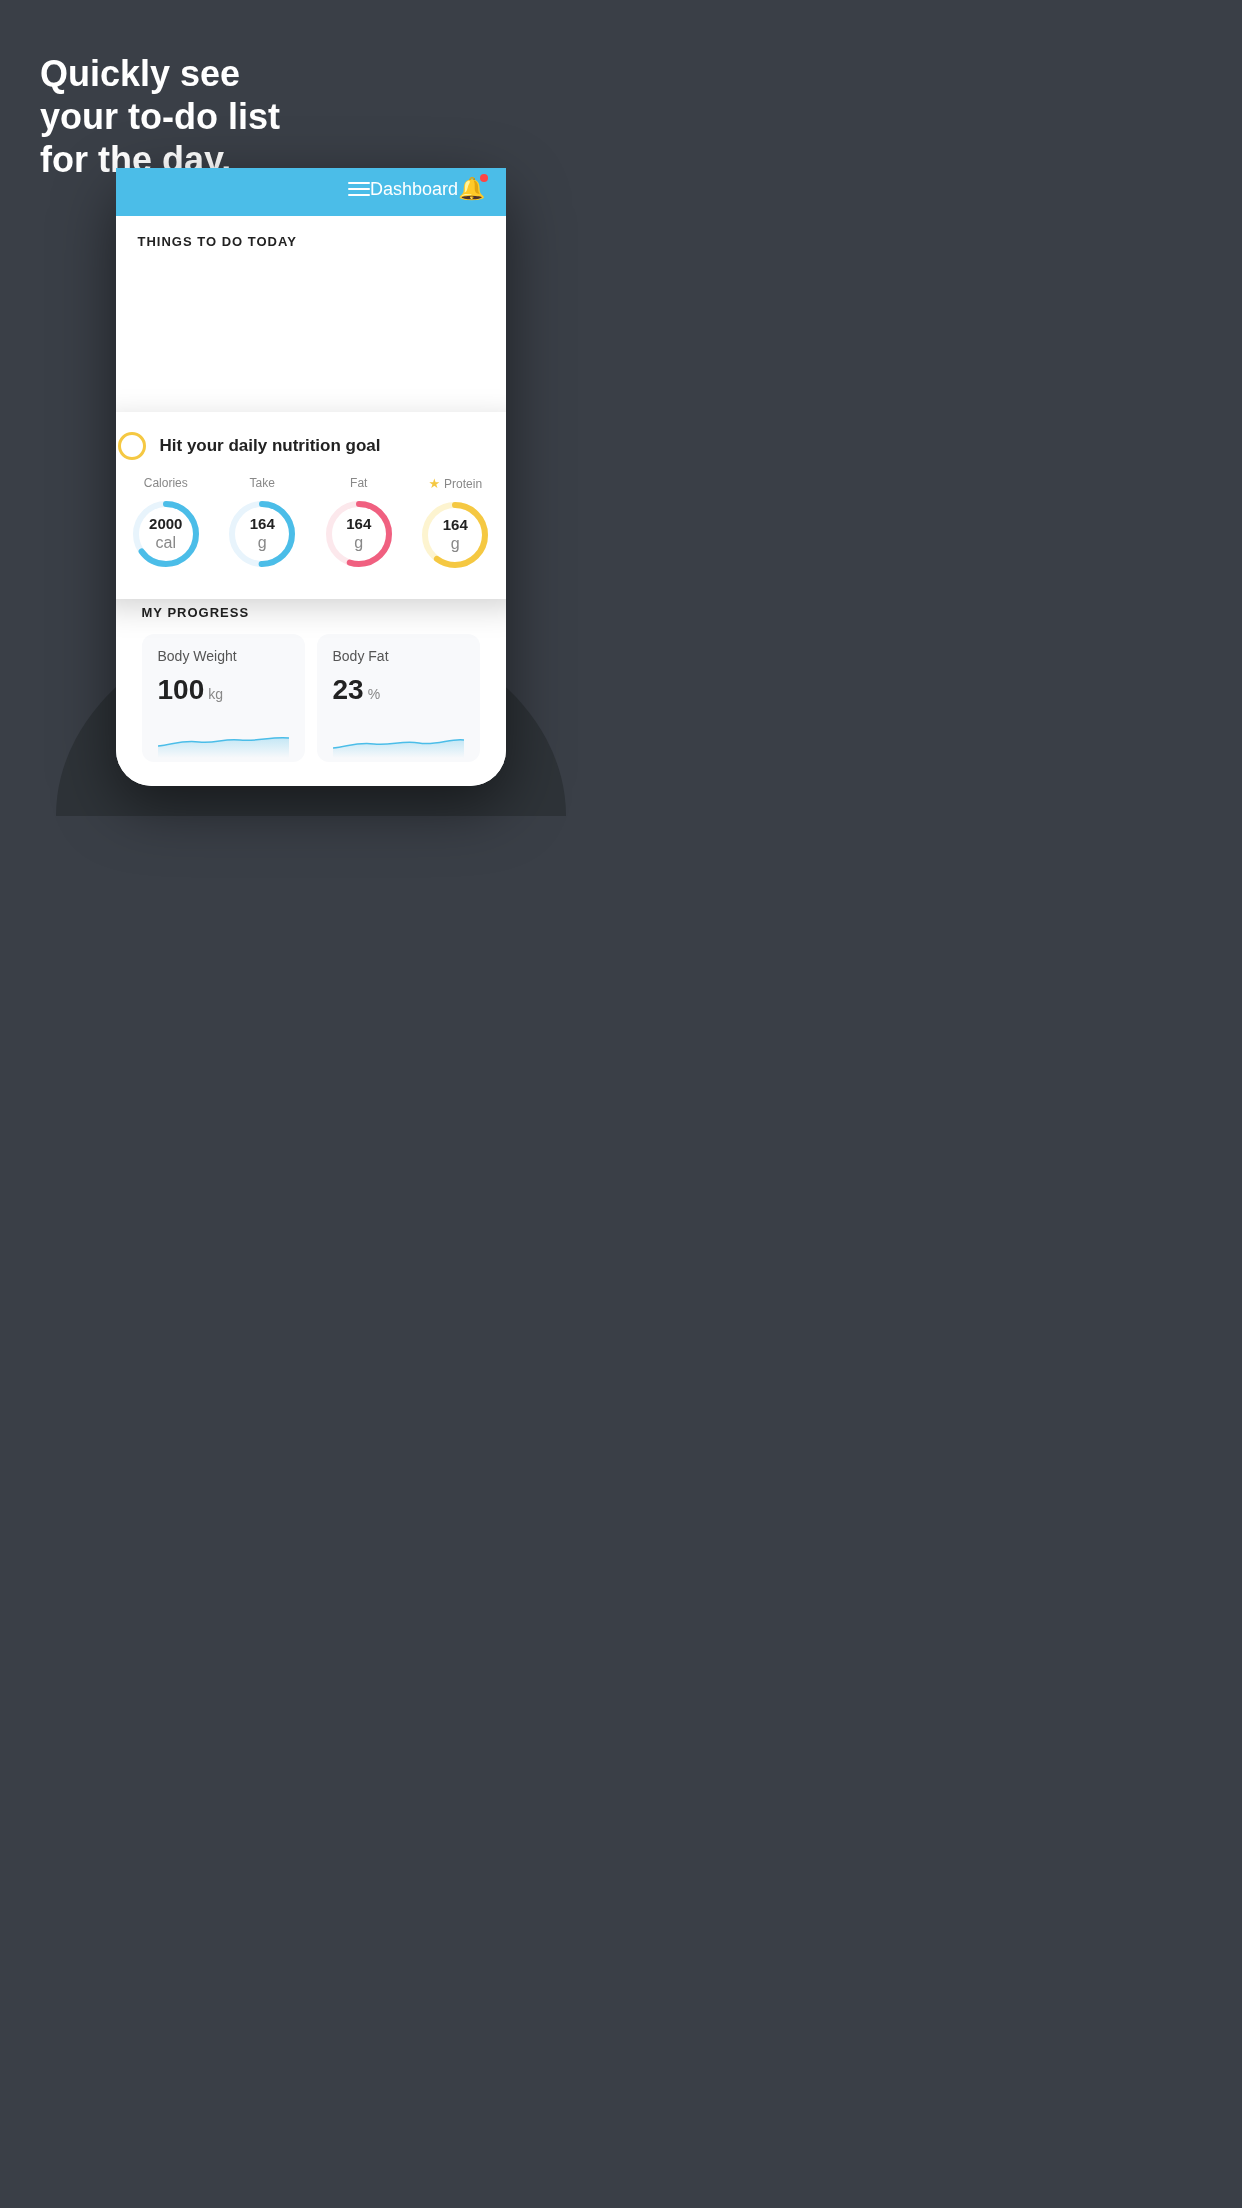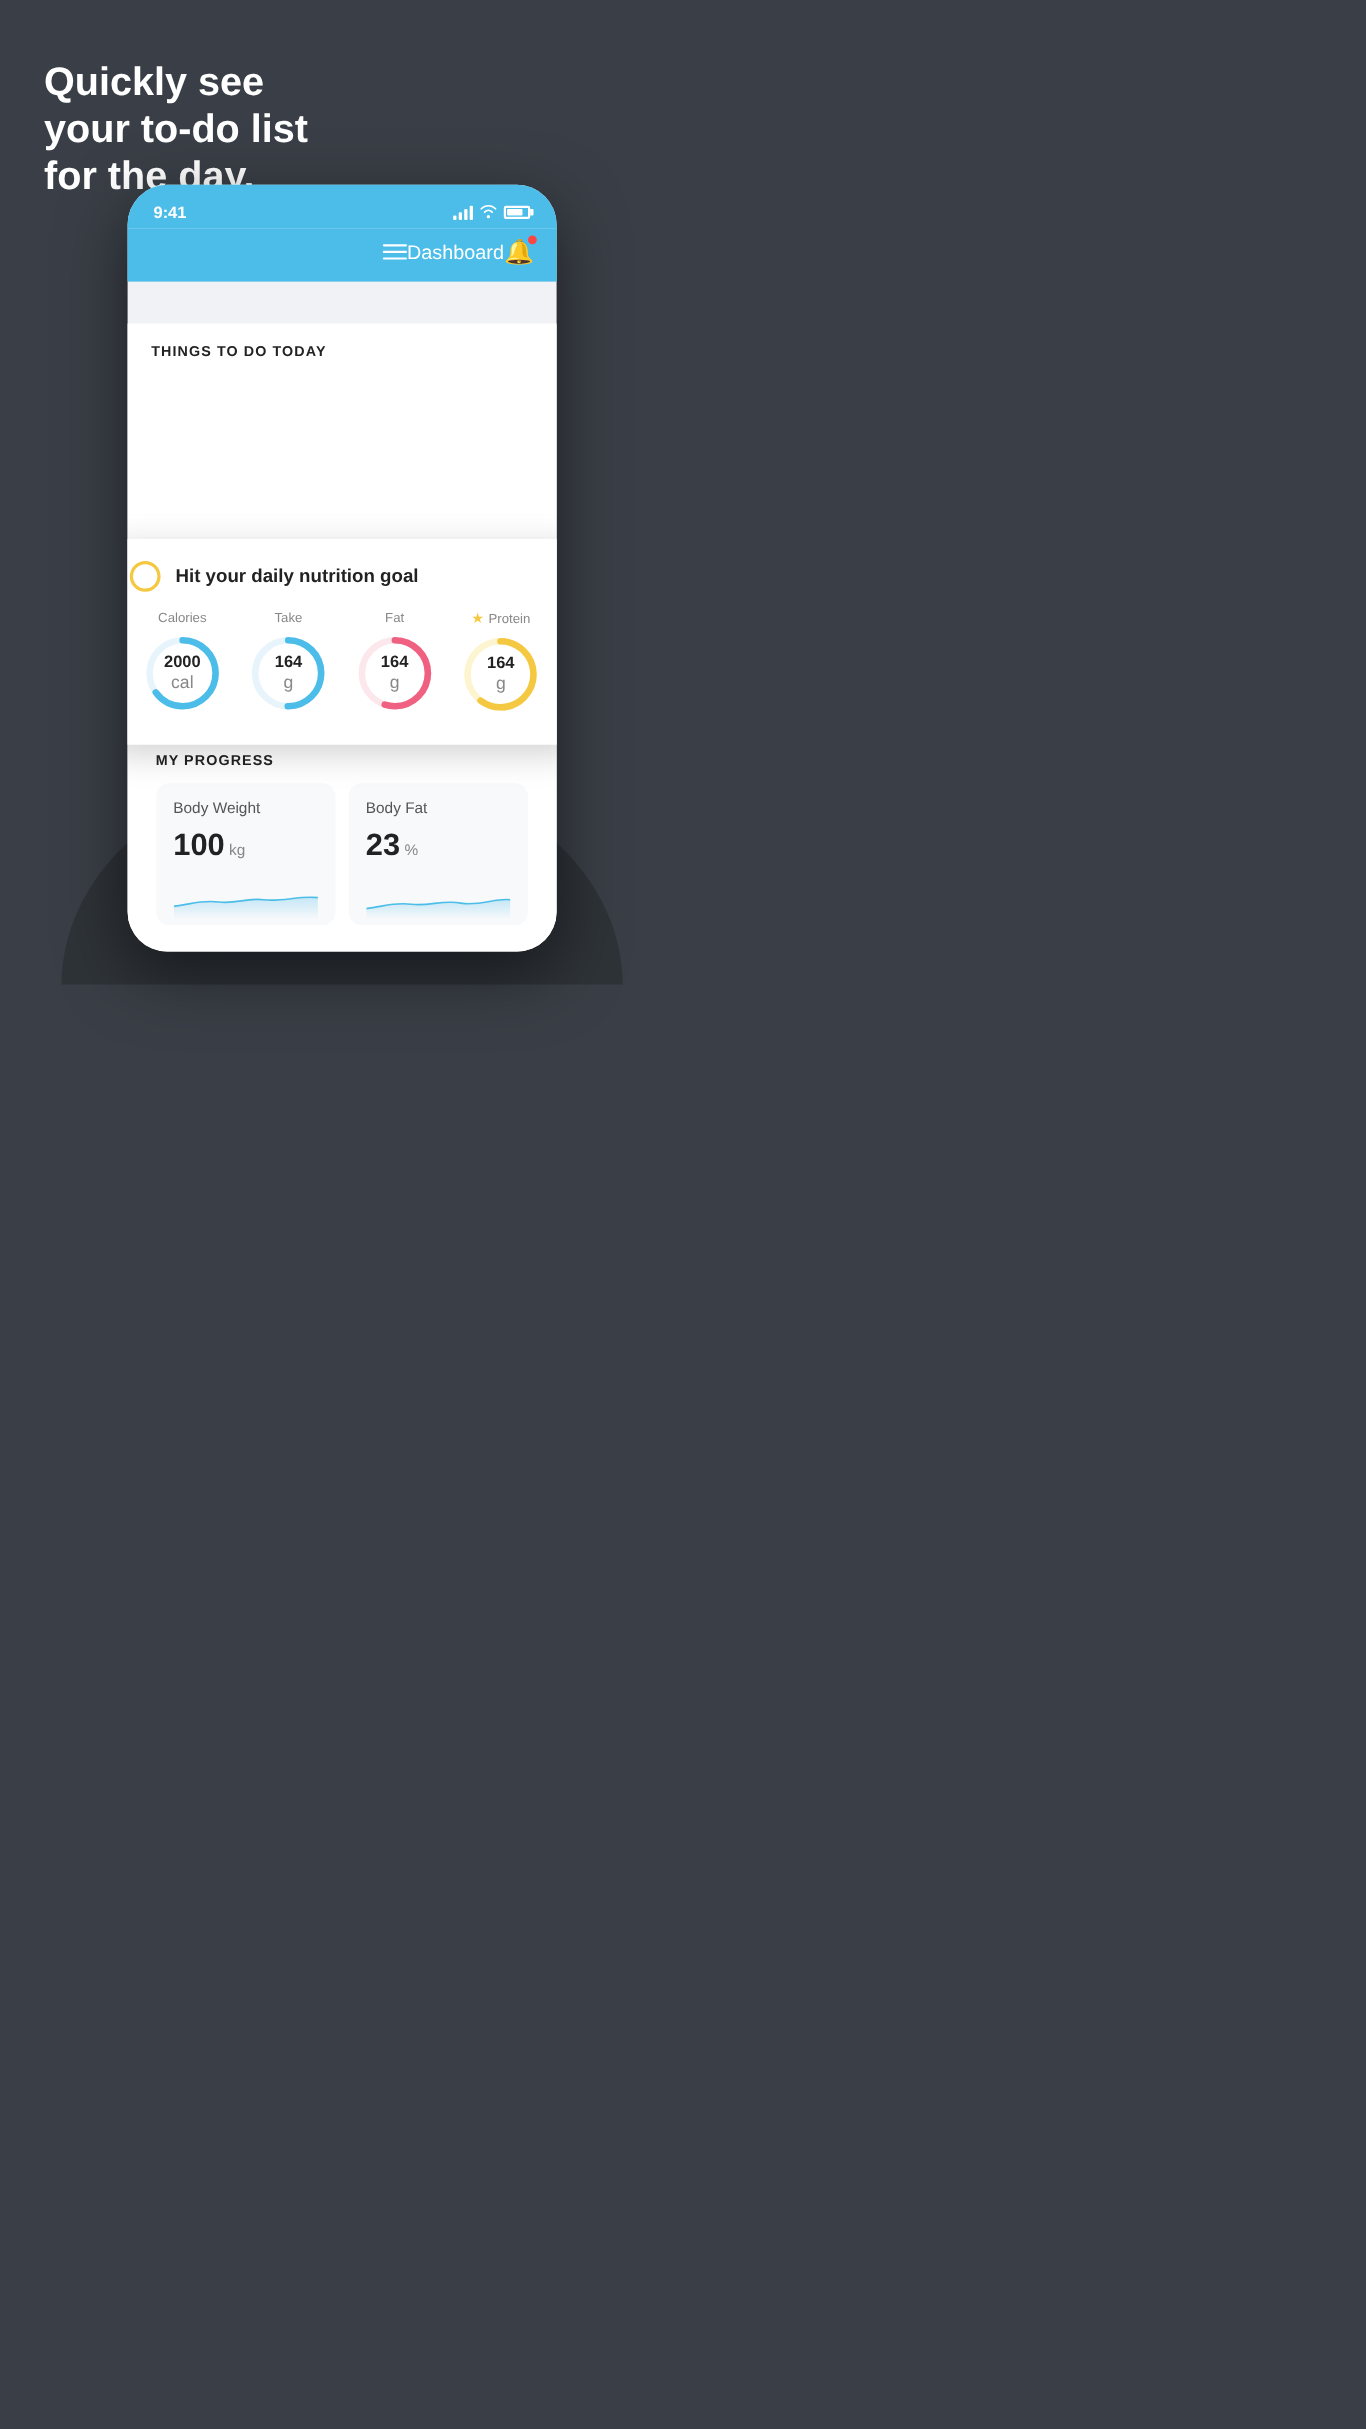--- a/index.html
+++ b/index.html
@@ -154,21 +154,20 @@
       height: 8px;
       background: #ff4444;
       border-radius: 50%;
     }
 
     
     .phone-content {
       background: #fff;
       border-radius: 0 0 36px 36px;
       overflow: hidden;
-      margin-top: 38px;
     }
 
     .things-header {
       padding: 18px 22px 10px;
       font-size: 13px;
       font-weight: 700;
       letter-spacing: 1px;
       color: #222;
     }
 
@@ -384,41 +383,20 @@
 <div class="headline">
   <div>Quickly see</div>
   <div>your to-do list</div>
   <div>for the day.</div>
 </div>
 
 <div class="phone-wrapper">
   <div class="dark-arc"></div>
   <div class="phone">
 
-    <div class="status-bar">
-      <span class="status-time">9:41</span>
-      <div class="status-icons">
-        <div class="signal-bars">
-          <span style="height:4px"></span>
-          <span style="height:7px"></span>
-          <span style="height:10px"></span>
-          <span style="height:13px"></span>
-        </div>
-        <span class="wifi-icon">
-          <svg width="16" height="14" viewBox="0 0 16 14" fill="none">
-            <path d="M8 10.5a1.5 1.5 0 100 3 1.5 1.5 0 000-3z" fill="white"></path>
-            <path d="M4.5 7.8C5.6 6.7 6.7 6.1 8 6.1s2.4.6 3.5 1.7" stroke="white" stroke-width="1.5" stroke-linecap="round" fill="none"></path>
-            <path d="M1.5 4.8C3.2 3 5.5 2 8 2s4.8 1 6.5 2.8" stroke="white" stroke-width="1.5" stroke-linecap="round" fill="none"></path>
-          </svg>
-        </span>
-        <div class="battery-icon">
-          <div class="battery-fill"></div>
-        </div>
-      </div>
-    </div>
 
     <div class="app-header">
       <div class="hamburger">
         <span></span>
           <span></span>
           <span></span>
       </div>
       <span class="header-title">Dashboard</span>
       <div class="bell-icon">
         🔔

